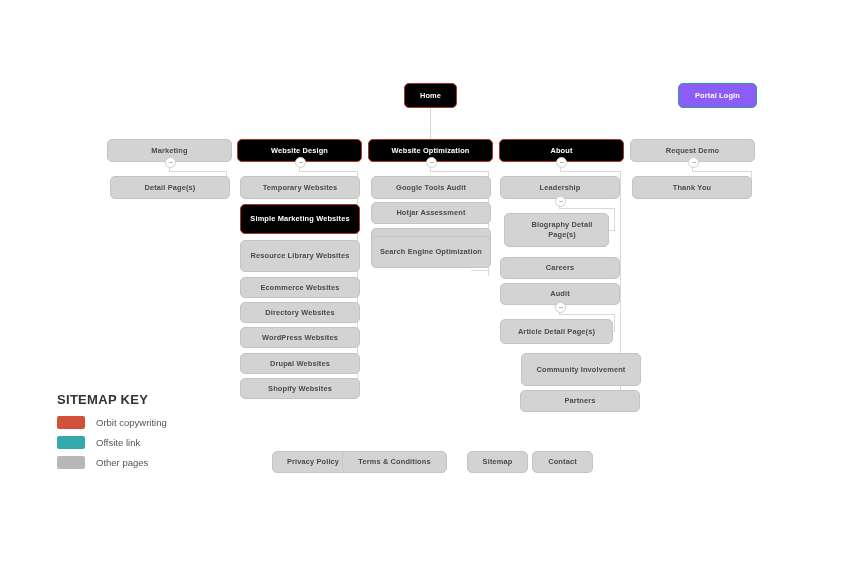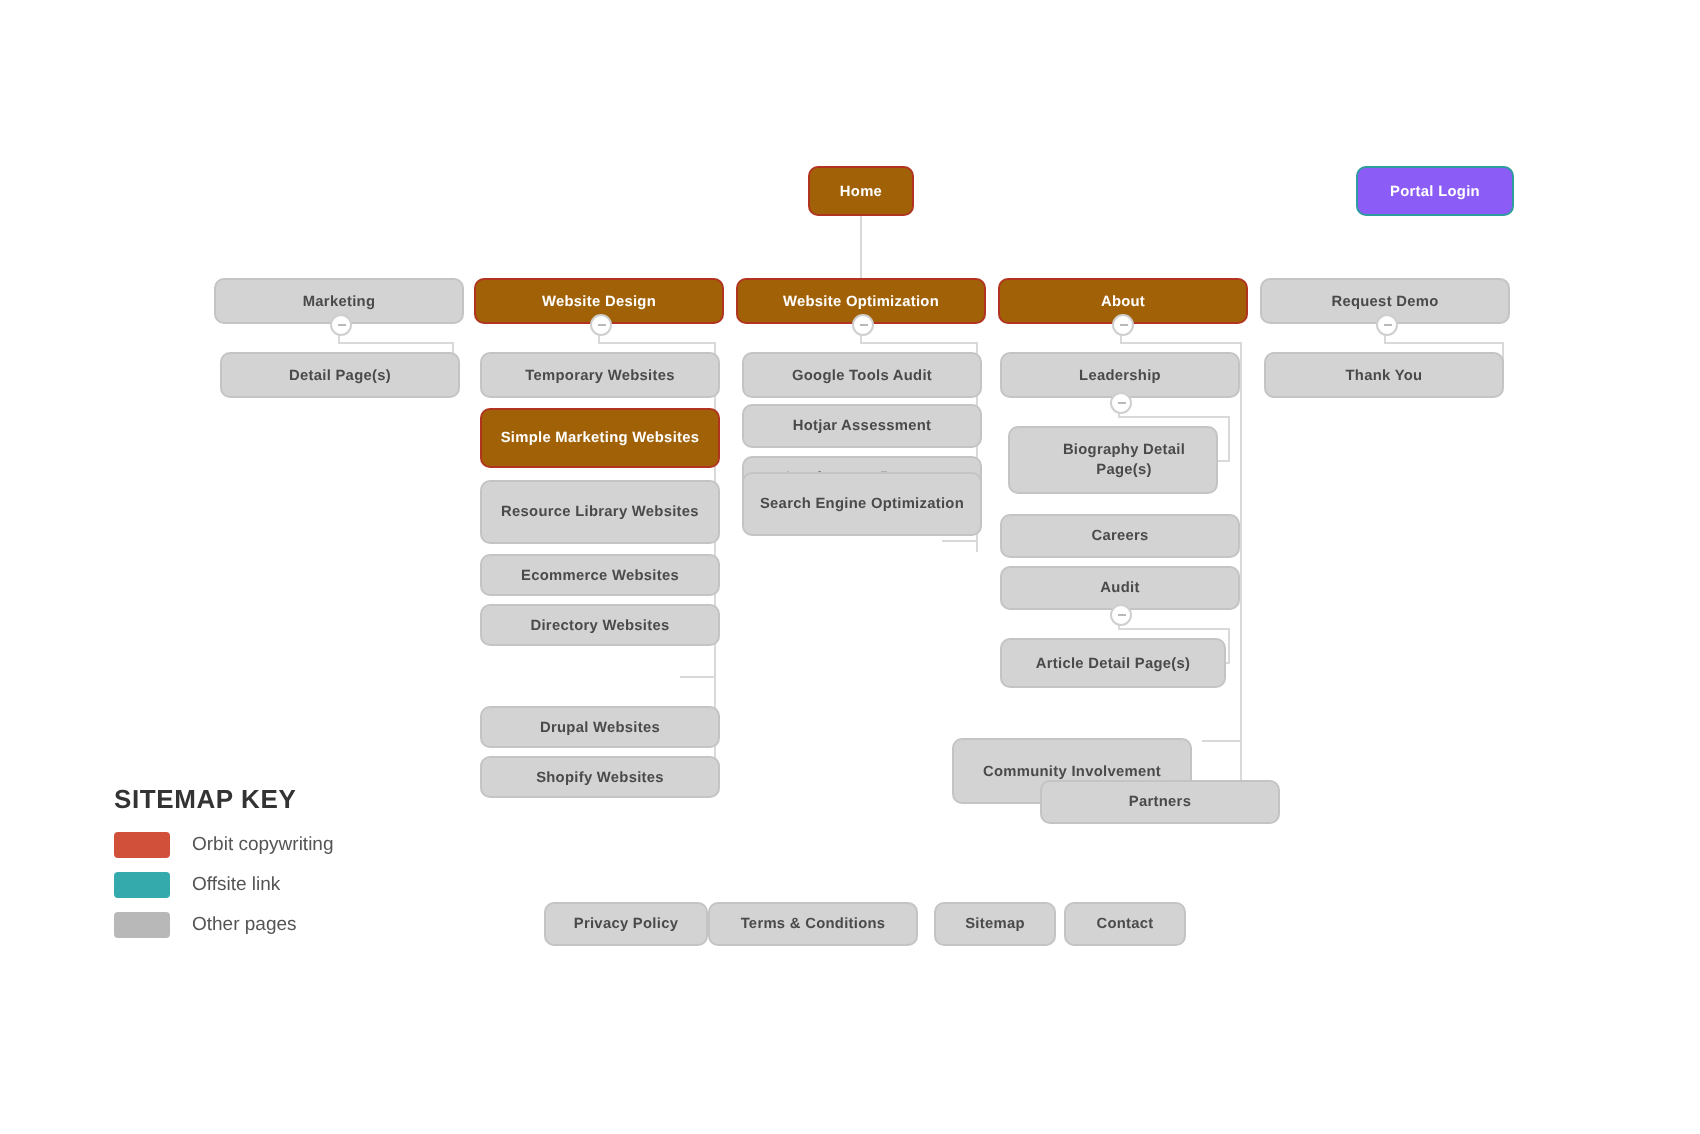--- a/index.html
+++ b/index.html
@@ -38,21 +38,21 @@
     line-height: 1.35;
     padding: 2px 5px;
     z-index: 3;
   }
   .node.gray {
     background: #d3d3d3;
     color: #4a4a4a;
     border: 1px solid #c4c4c4;
   }
   .node.red {
-    background: #a16207;
+    background: #000000;
     color: #ffffff;
     border: 1px solid #b0341f;
   }
   .node.teal {
     background: #8b5cf6;
     color: #ffffff;
     border: 1px solid #2e9b9d;
     text-align: right;
   }
 
@@ -190,40 +190,41 @@
   <div class="node red" style="left:499px; top:139px; width:125px; height:23px;">About</div>
   <div class="node gray" style="left:630px; top:139px; width:125px; height:23px;">Request Demo</div>
 
   <div class="node gray" style="left:110px; top:176px; width:120px; height:23px;">Detail Page(s)</div>
 
   <div class="node gray" style="left:240px; top:176px; width:120px; height:23px;">Temporary Websites</div>
   <div class="node red" style="left:240px; top:204px; width:120px; height:30px;">Simple Marketing Websites</div>
   <div class="node gray" style="left:240px; top:240px; width:120px; height:32px;">Resource Library Websites</div>
   <div class="node gray" style="left:240px; top:277px; width:120px; height:21px;">Ecommerce Websites</div>
   <div class="node gray" style="left:240px; top:302px; width:120px; height:21px;">Directory Websites</div>
+  <div class="node gray" style="left:240px; top:327px; width:120px; height:21px;">WordPress Websites</div>
   <div class="node gray" style="left:240px; top:353px; width:120px; height:21px;">Drupal Websites</div>
   <div class="node gray" style="left:240px; top:378px; width:120px; height:21px;">Shopify Websites</div>
 
   <div class="node gray" style="left:371px; top:176px; width:120px; height:23px;">Google Tools Audit</div>
   <div class="node gray" style="left:371px; top:202px; width:120px; height:22px;">Hotjar Assessment</div>
   <div class="node gray" style="left:371px; top:228px; width:120px; height:22px;">Involvement Reports</div>
   <div class="node gray" style="left:371px; top:236px; width:120px; height:32px;">Search Engine Optimization</div>
 
   <div class="node gray" style="left:500px; top:176px; width:120px; height:23px;">Leadership</div>
   <div class="node gray" style="left:504px; top:213px; width:105px; height:34px;padding-left:16px;">Biography Detail Page(s)</div>
   <div class="node gray" style="left:500px; top:257px; width:120px; height:22px;">Careers</div>
   <div class="node gray" style="left:500px; top:283px; width:120px; height:22px;">Audit</div>
   <div class="node gray" style="left:500px; top:319px; width:113px; height:25px;">Article Detail Page(s)</div>
-  <div class="node gray" style="left:476px; top:353px; width:120px; height:33px;margin-top:16px;">Community Involvement</div>
+  <div class="node gray" style="left:521px; top:353px; width:120px; height:33px;">Community Involvement</div>
   <div class="node gray" style="left:500px; top:390px; width:120px; height:22px;margin-left:20px;">Partners</div>
 
   <div class="node gray" style="left:632px; top:176px; width:120px; height:23px;">Thank You</div>
 
   <div class="node gray" style="left:272px; top:451px; width:82px; height:22px;">Privacy Policy</div>
-  <div class="node gray" style="left:354px; top:451px; width:105px; height:22px;">Terms &amp; Conditions</div>
+  <div class="node gray" style="left:342px; top:451px; width:105px; height:22px;">Terms &amp; Conditions</div>
   <div class="node gray" style="left:467px; top:451px; width:61px; height:22px;">Sitemap</div>
   <div class="node gray" style="left:532px; top:451px; width:61px; height:22px;">Contact</div>
 
   <div id="legend">
     <div class="legend-title">SITEMAP KEY</div>
 
     <div class="legend-row">
       <div class="sw" style="background:#d1503a;"></div>
       <div class="legend-label">Orbit copywriting</div>
     </div>

